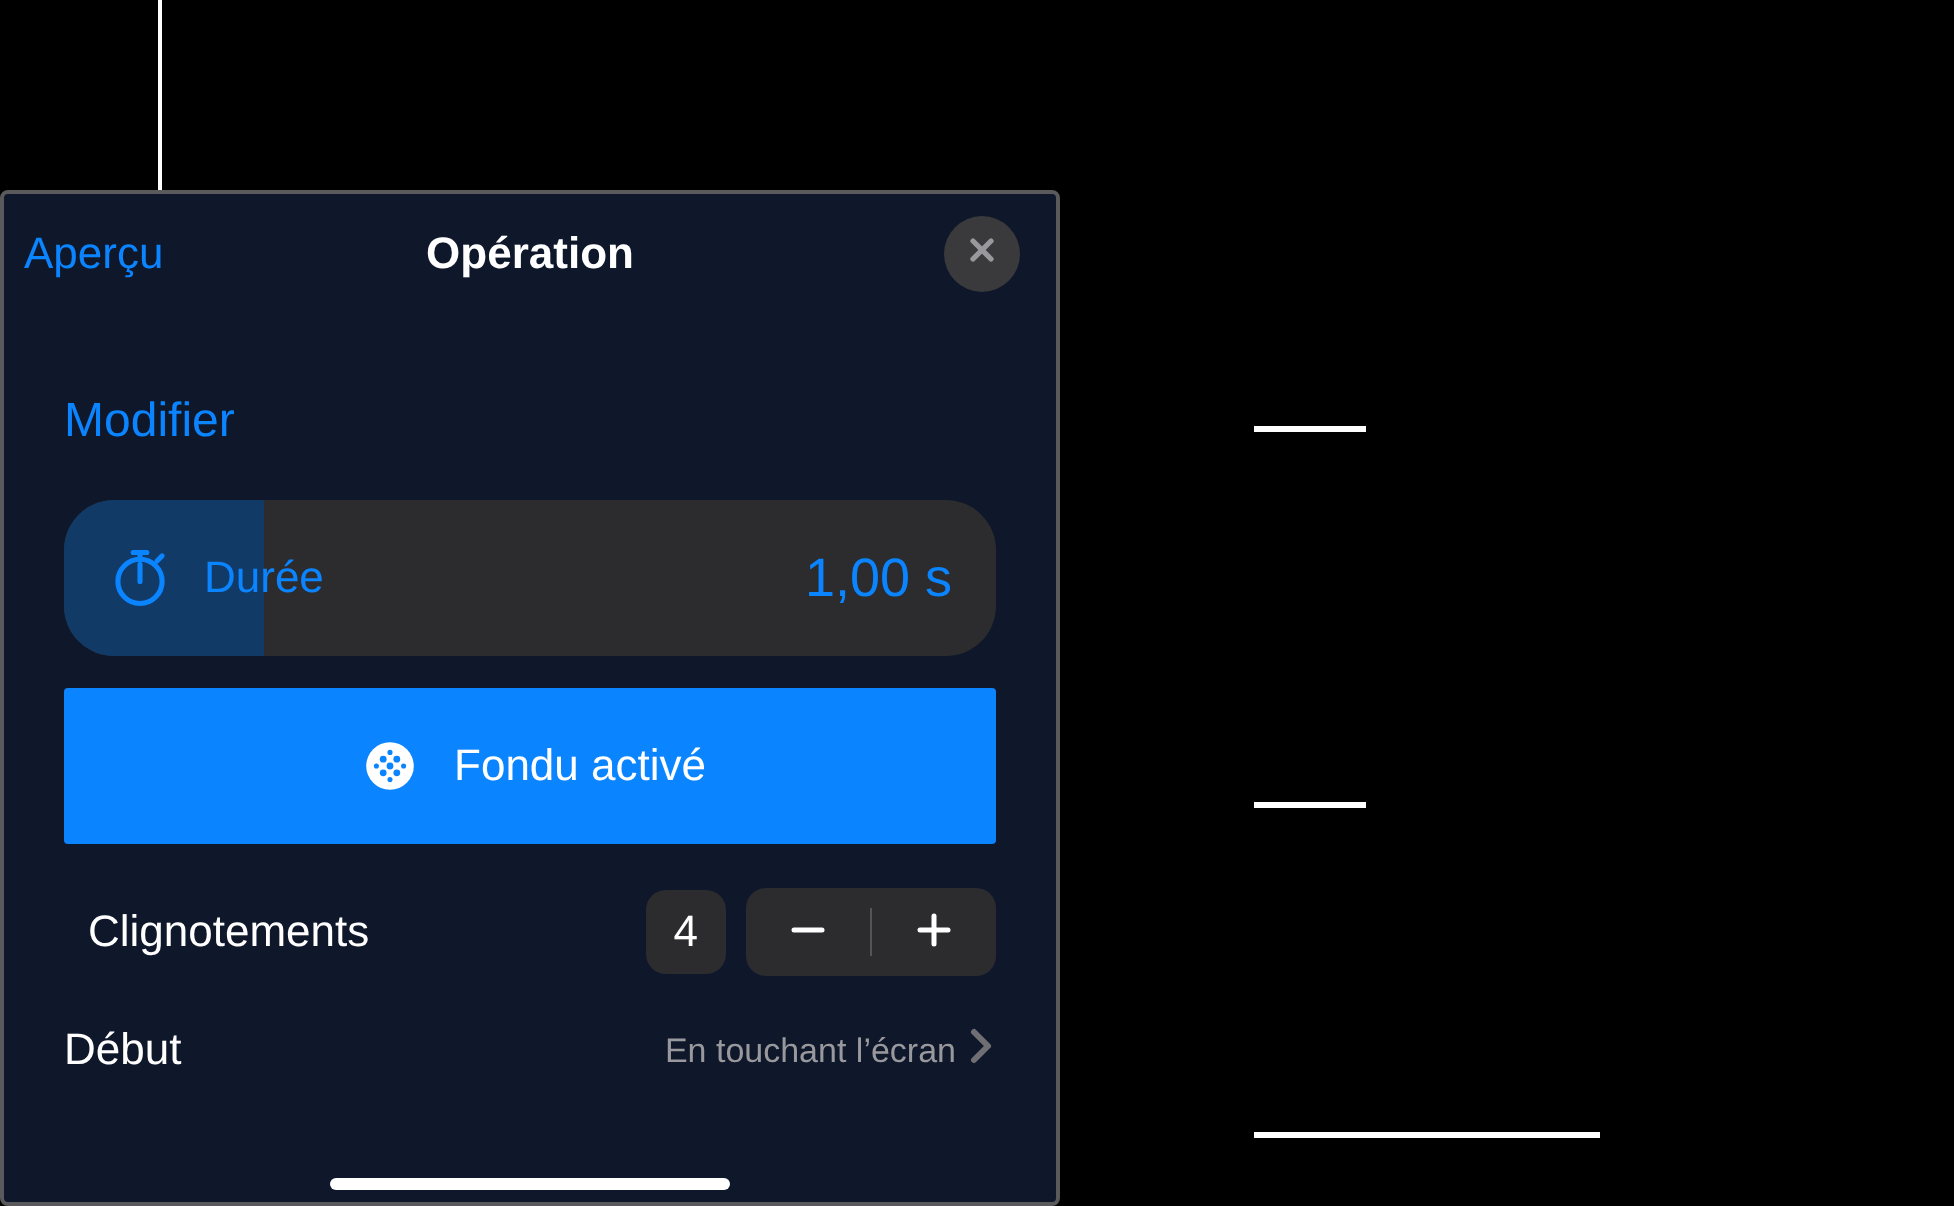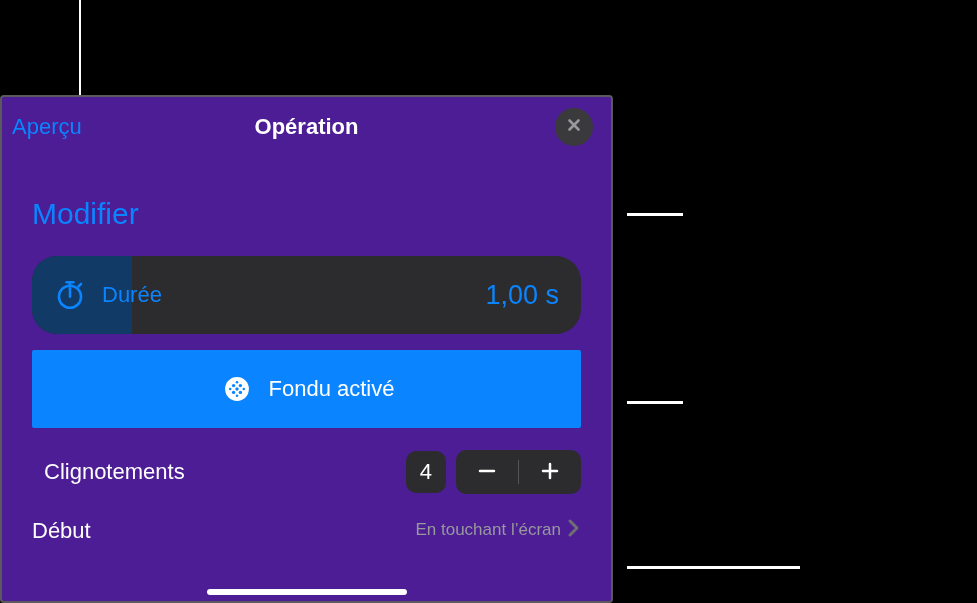--- a/index.html
+++ b/index.html
@@ -11,23 +11,23 @@
     body {
       width: 977px;
       height: 603px;
       background: #000;
       position: relative;
     }
     .panel {
       position: absolute;
       left: 0;
       top: 95px;
-      width: 613px;
+      width: 530px;
       height: 508px;
-      background: #4c1d95;
+      background: #0f172a;
       border: 2px solid #5a5a5c;
       border-radius: 4px;
       overflow: hidden;
     }
     .header {
       height: 60px;
       display: flex;
       align-items: center;
       justify-content: space-between;
       padding: 0 18px 0 10px;
@@ -65,21 +65,21 @@
       align-items: flex-end;
       padding: 40px 30px 10px 30px;
     }
     .section-title {
       color: #fff;
       font-size: 24px;
       font-weight: 700;
     }
     .modify-link {
       color: #0b84ff;
-      font-size: 30px;
+      font-size: 24px;
       font-weight: 500;
     }
     .duration-row {
       margin: 15px 30px 0 30px;
       height: 78px;
       background: #2c2c2e;
       border-radius: 25px;
       display: flex;
       align-items: center;
       position: relative;
@@ -179,21 +179,21 @@
       cursor: pointer;
     }
     .stepper-divider {
       width: 1px;
       background: #545456;
       margin: 10px 0;
     }
     .start-row {
       margin: 24px 30px 0 30px;
       display: flex;
-      align-items: flex-start;
+      align-items: flex-end;
       justify-content: space-between;
     }
     .start-label {
       color: #fff;
       font-size: 22px;
     }
     .start-value-wrap {
       display: flex;
       align-items: center;
       gap: 6px;

